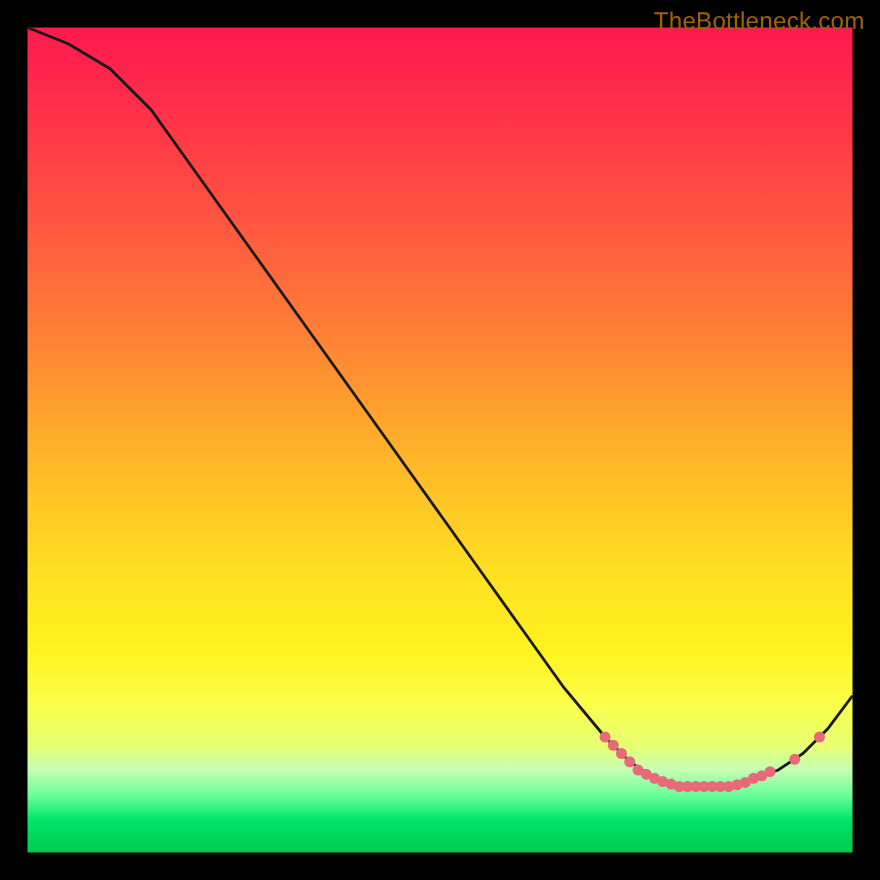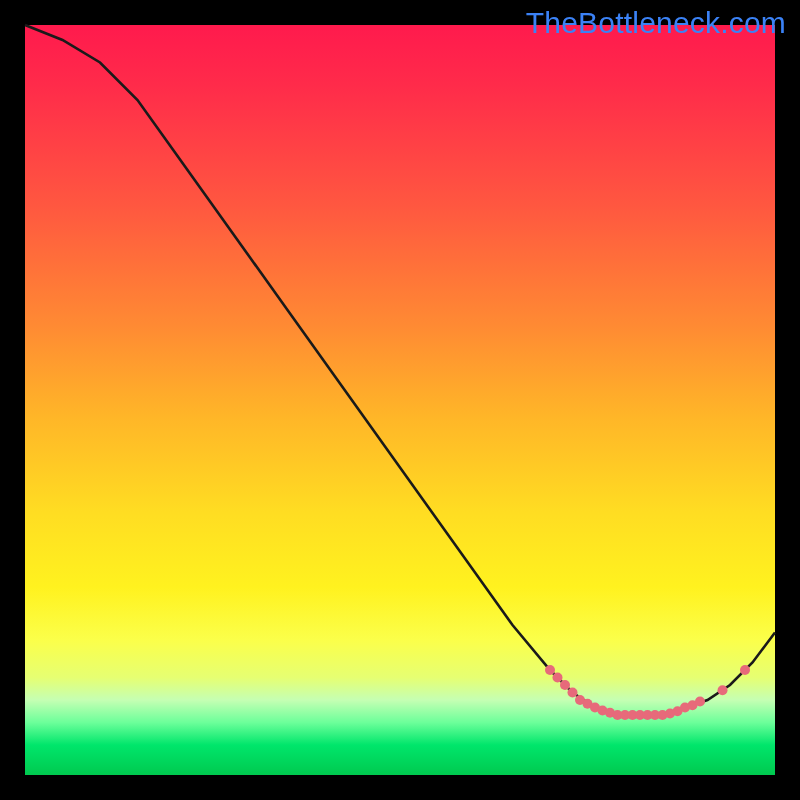--- a/index.html
+++ b/index.html
@@ -14,22 +14,22 @@
     position: relative;
     width: 800px;
     height: 800px;
     background: #000;
   }
   .watermark {
     position: absolute;
     top: 6px;
     right: 14px;
     font-family: Arial, Helvetica, sans-serif;
-    font-size: 30px;
-    color: #3b82f6;
+    font-size: 22px;
+    color: #a16207;
     letter-spacing: 0.2px;
     z-index: 5;
   }
   .plot {
     position: absolute;
     left: 25px;
     top: 25px;
     width: 750px;
     height: 750px;
     background: linear-gradient(to bottom,

